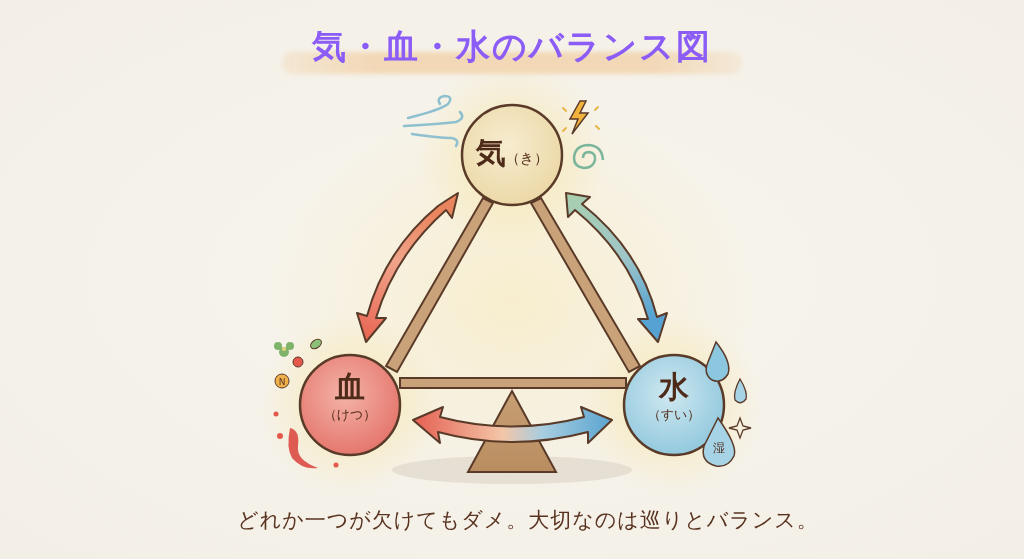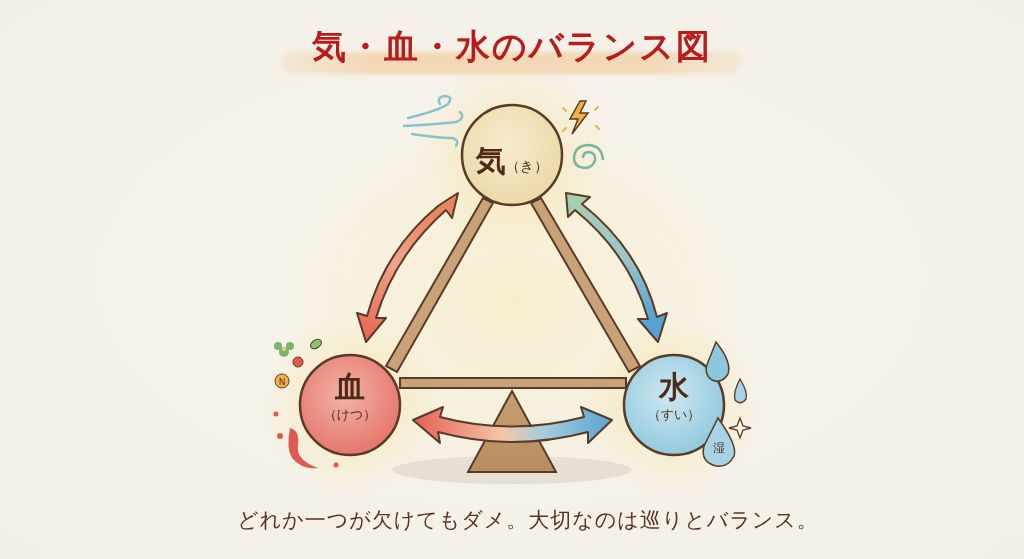--- a/index.html
+++ b/index.html
@@ -2,21 +2,21 @@
 <html><head>
 <meta charset="utf-8">
 <style>
   html,body{margin:0;padding:0;}
   body{width:1024px;height:559px;overflow:hidden;background:#f6f3ec;font-family:"DejaVu Sans",sans-serif;position:relative;}
   .canvas{position:absolute;left:0;top:0;width:1024px;height:559px;
     background:radial-gradient(ellipse at 50% 50%,#f8f5ee 0%,#f3efe6 100%);}
   .title-wrap{position:absolute;left:282px;top:22px;width:460px;height:52px;}
   .title-brush{position:absolute;left:0;top:30px;width:460px;height:22px;border-radius:12px;
     background:linear-gradient(90deg,rgba(240,200,150,0.25),rgba(240,195,140,0.55) 20%,rgba(240,195,140,0.55) 80%,rgba(240,200,150,0.2));filter:blur(2px);}
-  .title{position:absolute;left:0;top:0;width:460px;text-align:center;font-size:34px;font-weight:bold;color:#b91c1c;letter-spacing:2px;line-height:48px;}
+  .title{position:absolute;left:0;top:0;width:460px;text-align:center;font-size:34px;font-weight:bold;color:#8b5cf6;letter-spacing:2px;line-height:48px;}
   svg.diagram{position:absolute;left:0;top:0;}
   .node-label{position:absolute;text-align:center;color:#4e2a18;font-weight:bold;}
   .node-main{font-size:30px;line-height:34px;}
   .node-sub{font-size:13px;font-weight:normal;line-height:22px;}
   .caption{position:absolute;left:16px;top:506px;width:1024px;text-align:center;font-size:21px;font-weight:normal;color:#5a3320;letter-spacing:1px;}
 </style>
 </head>
 <body>
 
 <div class="canvas"></div>
@@ -141,21 +141,21 @@
     <path d="M 740 379 Q 748 392 746 399 Q 741 406 735 400 Q 733 392 740 379 Z" fill="#a7d3e6" stroke="#5a3a28" stroke-width="1.3"></path>
   </g>
   <g>
     <path d="M 740 418 L 743 426 L 751 428 L 743 430 L 740 438 L 737 430 L 729 428 L 737 426 Z" fill="none" stroke="#5a3a28" stroke-width="1.3"></path>
   </g>
   <g>
     <path d="M 718 418 Q 738 446 734 456 Q 728 468 716 466 Q 700 462 704 446 Z" fill="#a7d3e6" stroke="#5a3a28" stroke-width="1.5"></path>
   </g>
 </svg>
 
-<div class="node-label" style="left:462px;top:144px;width:100px;">
+<div class="node-label" style="left:462px;top:136px;width:100px;">
   <span class="node-main">気</span><span class="node-sub" style="font-size:14px;">（き）</span>
 </div>
 <div class="node-label" style="left:300px;top:370px;width:100px;">
   <div class="node-main">血</div>
   <div class="node-sub">（けつ）</div>
 </div>
 <div class="node-label" style="left:624px;top:370px;width:100px;">
   <div class="node-main">水</div>
   <div class="node-sub">（すい）</div>
 </div>

